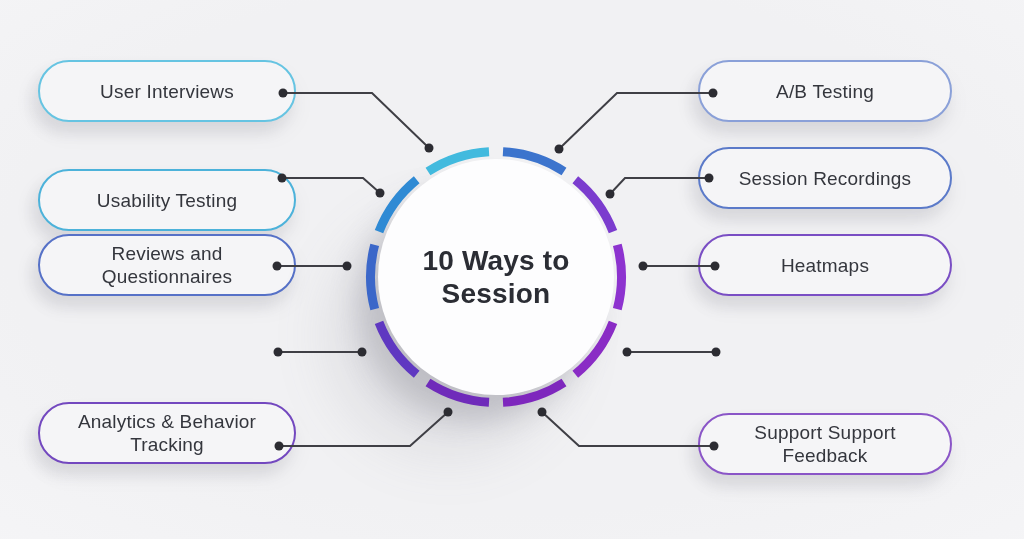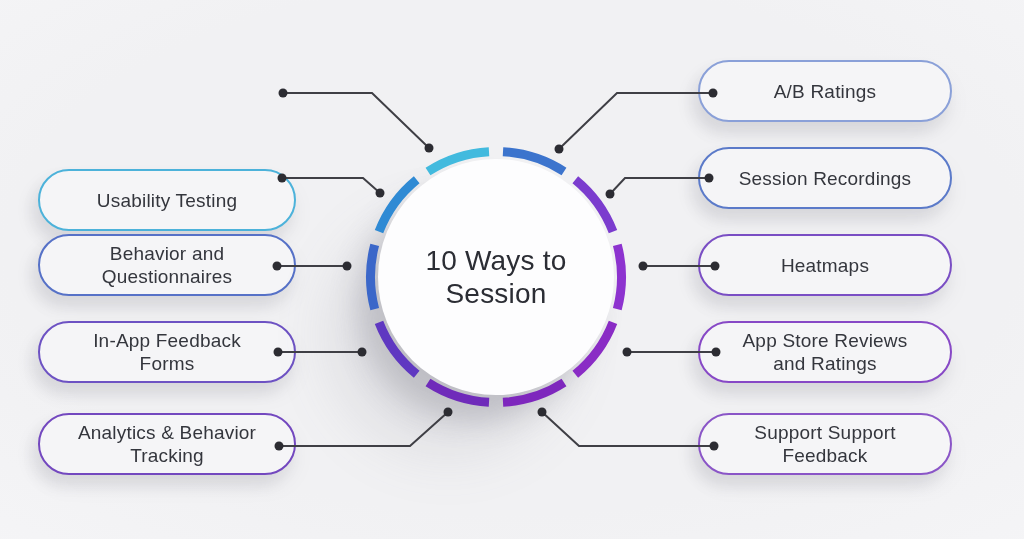--- a/index.html
+++ b/index.html
@@ -29,57 +29,54 @@
     padding:0 34px;
   }
   .center-circle{
     position:absolute;left:378px;top:159px;
     width:236px;height:236px;border-radius:50%;
     background:#fdfdfe;
     box-shadow:-20px 26px 28px rgba(118,118,133,0.30), -48px 58px 58px rgba(118,118,133,0.15);
     display:flex;align-items:center;justify-content:center;
   }
   .center-title{
-    font-size:28px;line-height:33px;font-weight:400;
+    font-size:28px;line-height:33px;font-weight:700;
     color:#2b2d34;text-align:center;letter-spacing:0.2px;
   }
   svg.overlay{
     position:absolute;left:0;top:0;
     pointer-events:none;
   }
 </style>
 </head>
 <body>
 
 <div class="canvas">
 
+  <div class="pill left" style="top: 60px; border-color: rgb(102, 196, 226);">
+    <span class="pill-label">User Interviews</span>
+  </div>
   <div class="pill left" style="top: 147px; border-color: rgb(76, 178, 218); margin-top: 22px;">
     <span class="pill-label">Usability Testing</span>
   </div>
   <div class="pill left" style="top: 234px; border-color: rgb(86, 113, 199);">
-    <span class="pill-label">Behavior and Questionnaires</span>
+    <span class="pill-label">Reviews and Questionnaires</span>
   </div>
-  <div class="pill left" style="top: 321px; border-color: rgb(109, 82, 195);">
-    <span class="pill-label">In-App Feedback Forms</span>
-  </div>
-  <div class="pill left" style="top: 413px; border-color: rgb(115, 72, 191);">
+  <div class="pill left" style="top: 402px; border-color: rgb(115, 72, 191);">
     <span class="pill-label">Analytics &amp; Behavior Tracking</span>
   </div>
 
   <div class="pill right" style="top: 60px; border-color: rgb(138, 160, 216);">
-    <span class="pill-label">A/B Ratings</span>
+    <span class="pill-label">A/B Testing</span>
   </div>
   <div class="pill right" style="top: 234px; border-color: rgb(122, 78, 196);">
     <span class="pill-label">Heatmaps</span>
   </div>
   <div class="pill right" style="top: 147px; border-color: rgb(91, 122, 201);">
     <span class="pill-label">Session Recordings</span>
-  </div>
-  <div class="pill right" style="top: 321px; border-color: rgb(135, 72, 198);">
-    <span class="pill-label">App Store Reviews and Ratings</span>
   </div>
   <div class="pill right" style="top: 413px; border-color: rgb(138, 85, 199);">
     <span class="pill-label">Support Support Feedback</span>
   </div>
 
   <div class="center-circle">
     <div class="center-title">
       <div>10 Ways to</div>
       <div>Session</div>
     </div>

